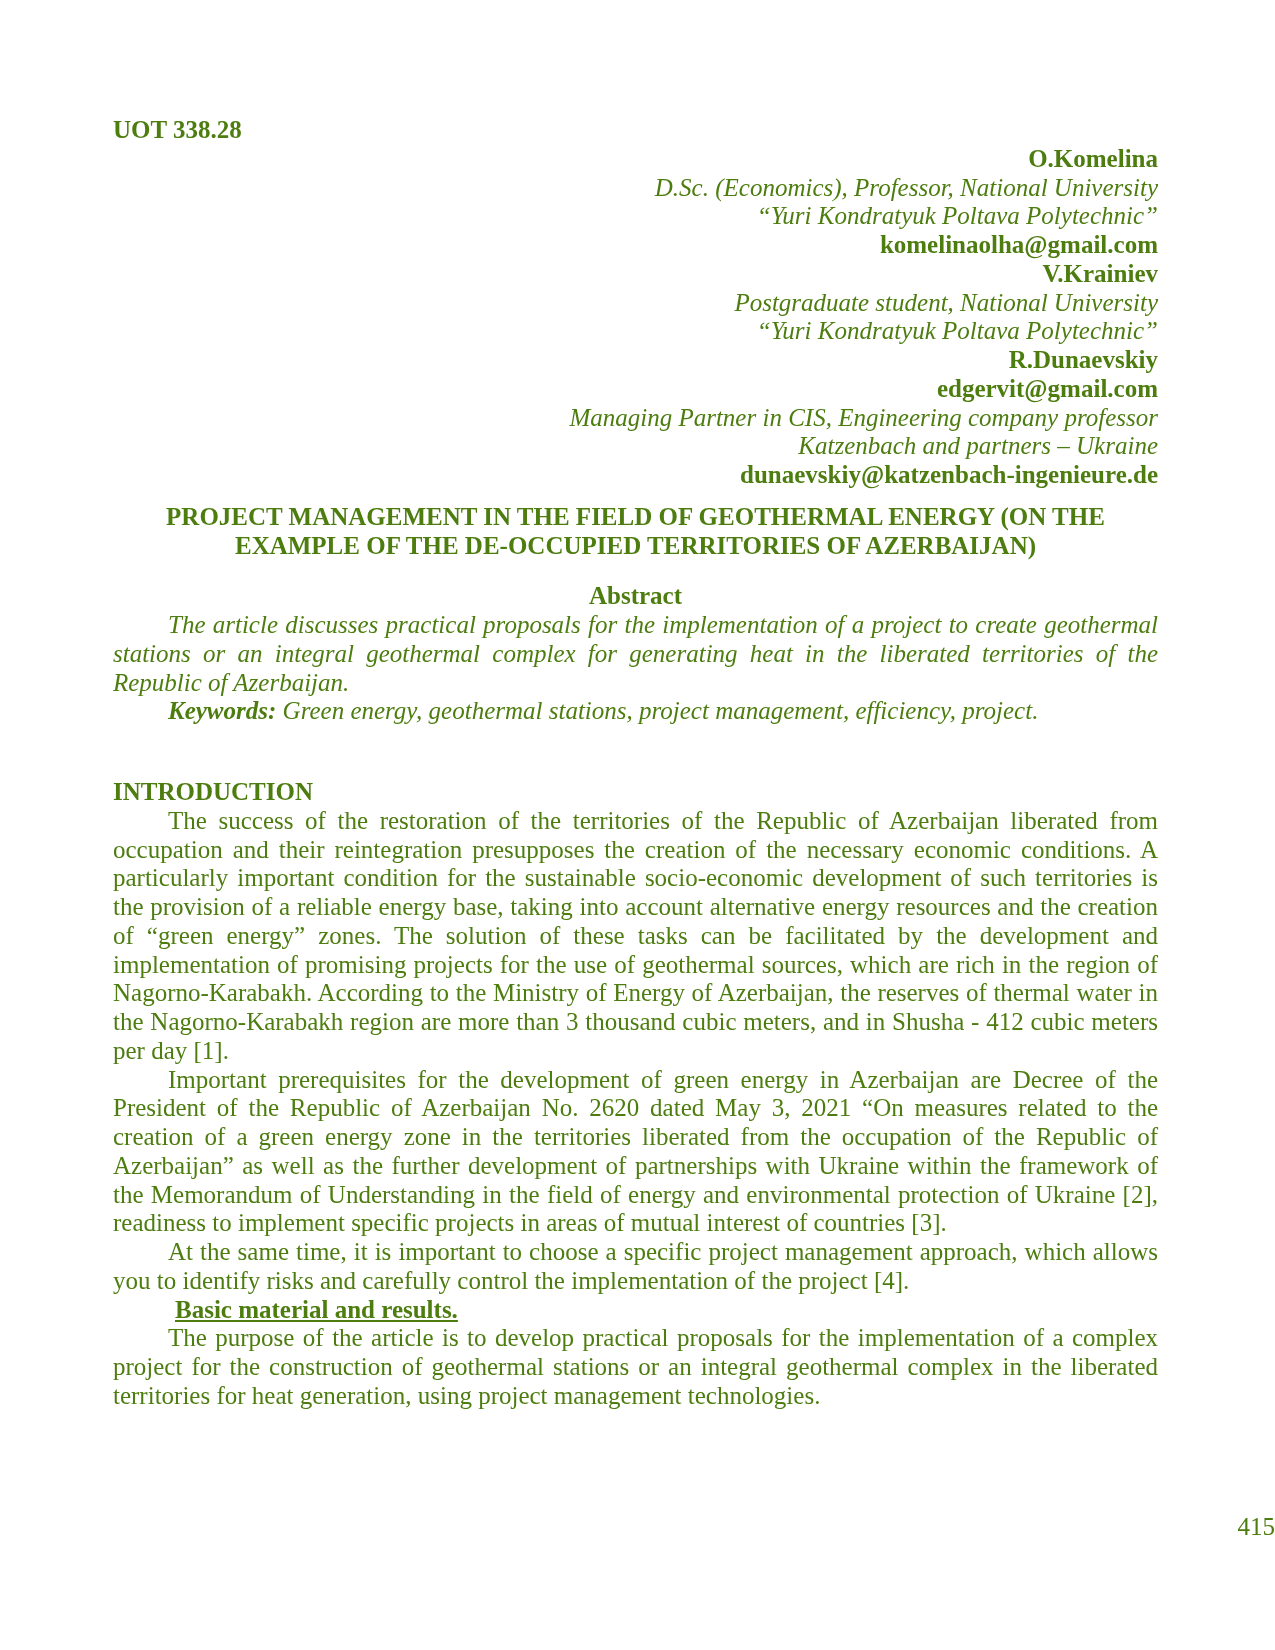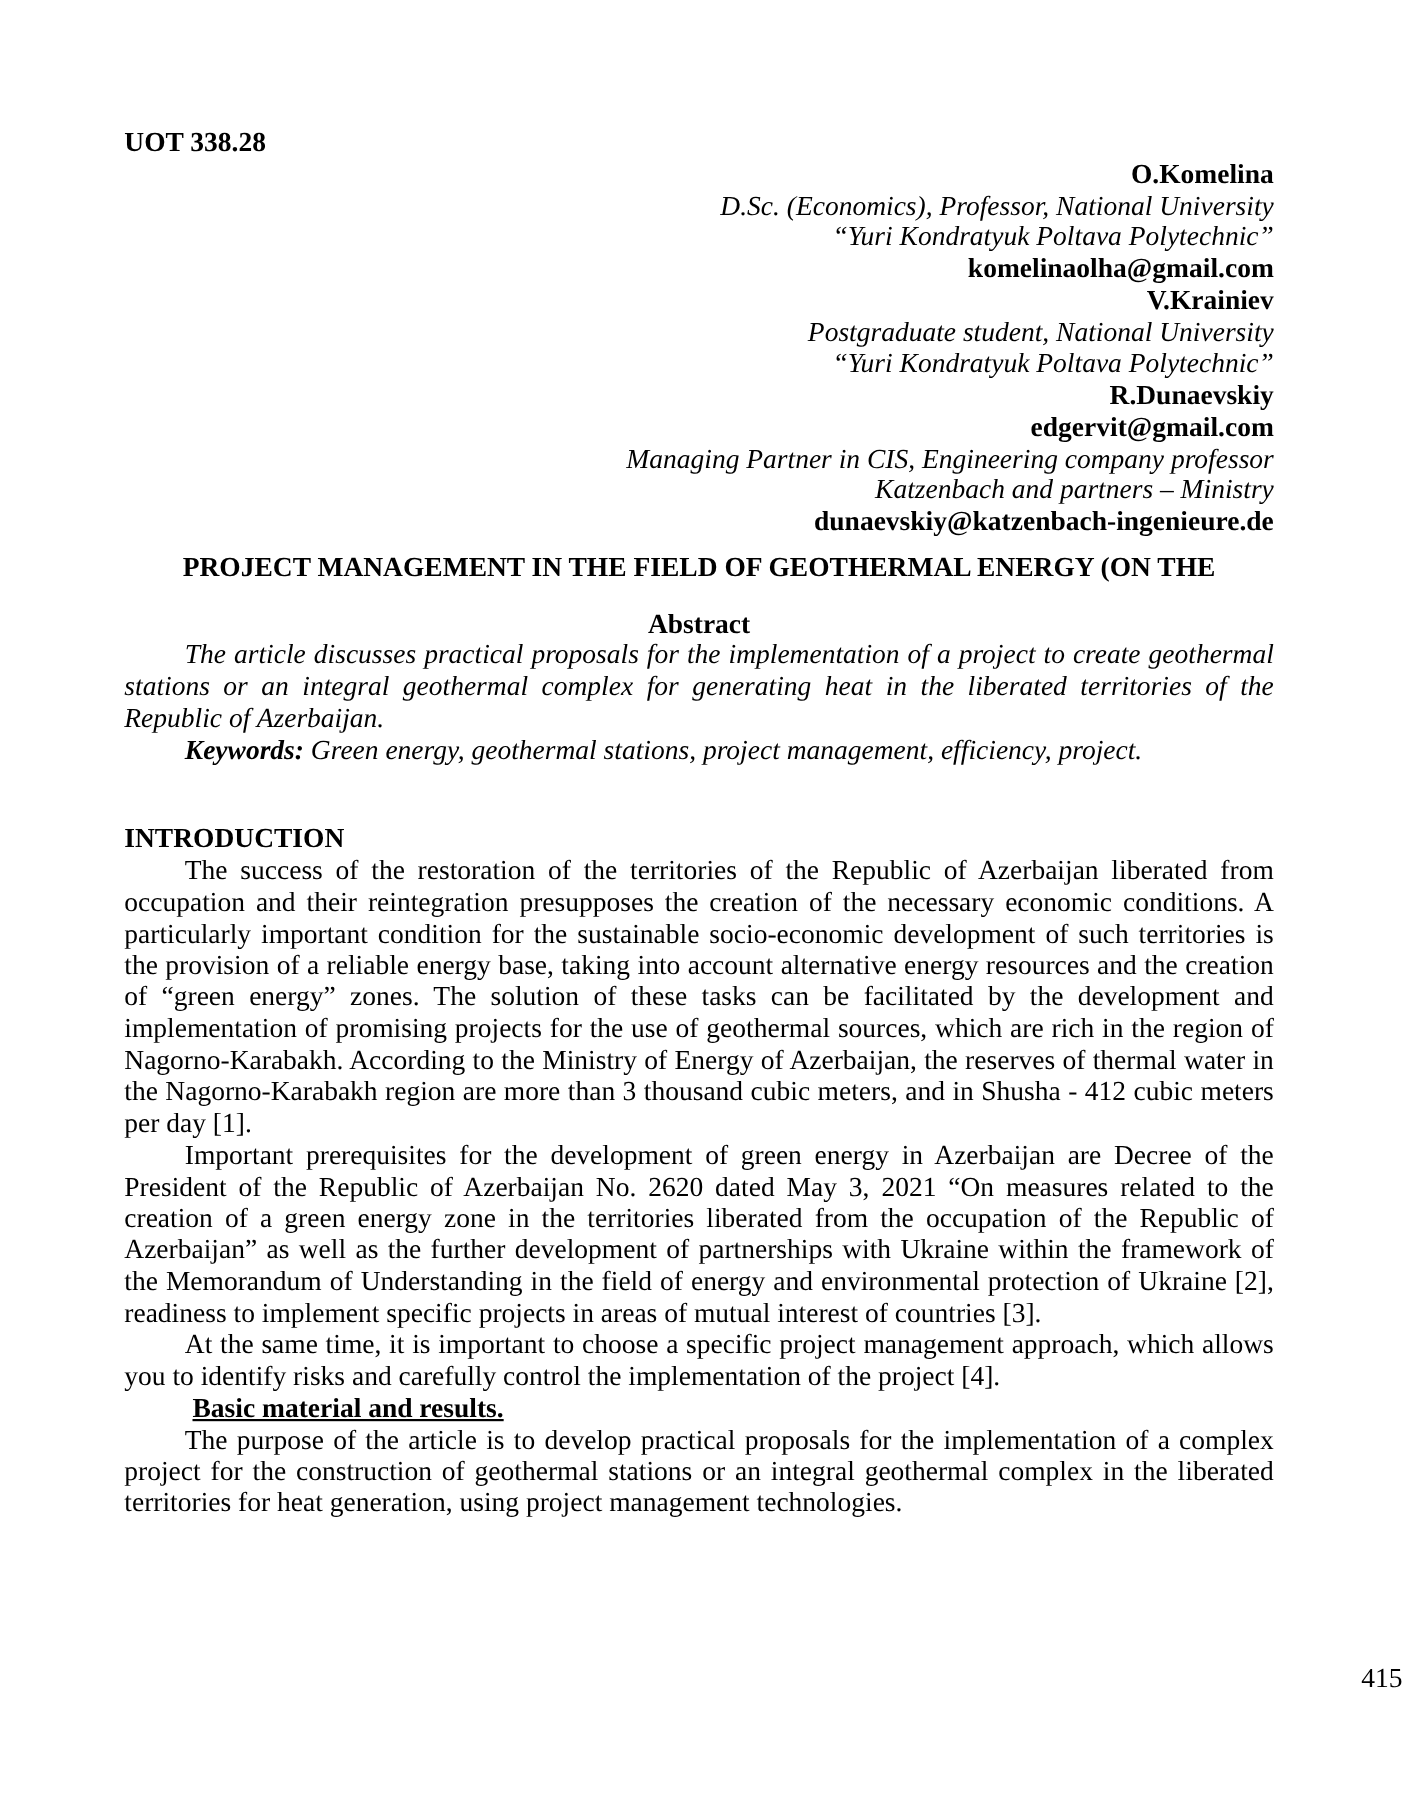--- a/index.html
+++ b/index.html
@@ -5,21 +5,21 @@
   html, body {
     margin: 0;
     padding: 0;
     background: #ffffff;
   }
   .page {
     position: relative;
     width: 1275px;
     height: 1650px;
     background: #ffffff;
-    color: #000000;
+    color: #4d7c0f;
     font-family: "Liberation Serif", serif;
     font-size: 25px;
     line-height: 28.75px;
     overflow: hidden;
   }
   .content {
     position: absolute;
     left: 113px;
     top: 116px;
     width: 1045px;
@@ -82,26 +82,27 @@
       <div class="b">O.Komelina</div>
       <div class="bi">D.Sc. (Economics), Professor, National University</div>
       <div class="bi">“Yuri Kondratyuk Poltava Polytechnic”</div>
       <div class="b">komelinaolha@gmail.com</div>
       <div class="b">V.Krainiev</div>
       <div class="bi">Postgraduate student, National University</div>
       <div class="bi">“Yuri Kondratyuk Poltava Polytechnic”</div>
       <div class="b">R.Dunaevskiy</div>
       <div class="b">edgervit@gmail.com</div>
       <div class="bi">Managing Partner in CIS, Engineering company professor</div>
-      <div class="bi">Katzenbach and partners – Ministry</div>
+      <div class="bi">Katzenbach and partners – Ukraine</div>
       <div class="b">dunaevskiy@katzenbach-ingenieure.de</div>
     </div>
 
     <div class="title">
       <div>PROJECT MANAGEMENT IN THE FIELD OF GEOTHERMAL ENERGY (ON THE</div>
+      <div>EXAMPLE OF THE DE-OCCUPIED TERRITORIES OF AZERBAIJAN)</div>
     </div>
 
     <div class="abs-head">Abstract</div>
 
     <div class="abs-body">The article discusses practical proposals for the implementation of a project to create geothermal stations or an integral geothermal complex for generating heat in the liberated territories of the Republic of Azerbaijan.</div>
 
     <div class="keywords"><span class="kw-label">Keywords:</span><span> Green energy, geothermal stations, project management, efficiency, project.</span></div>
 
     <div class="intro-head">INTRODUCTION</div>
 

